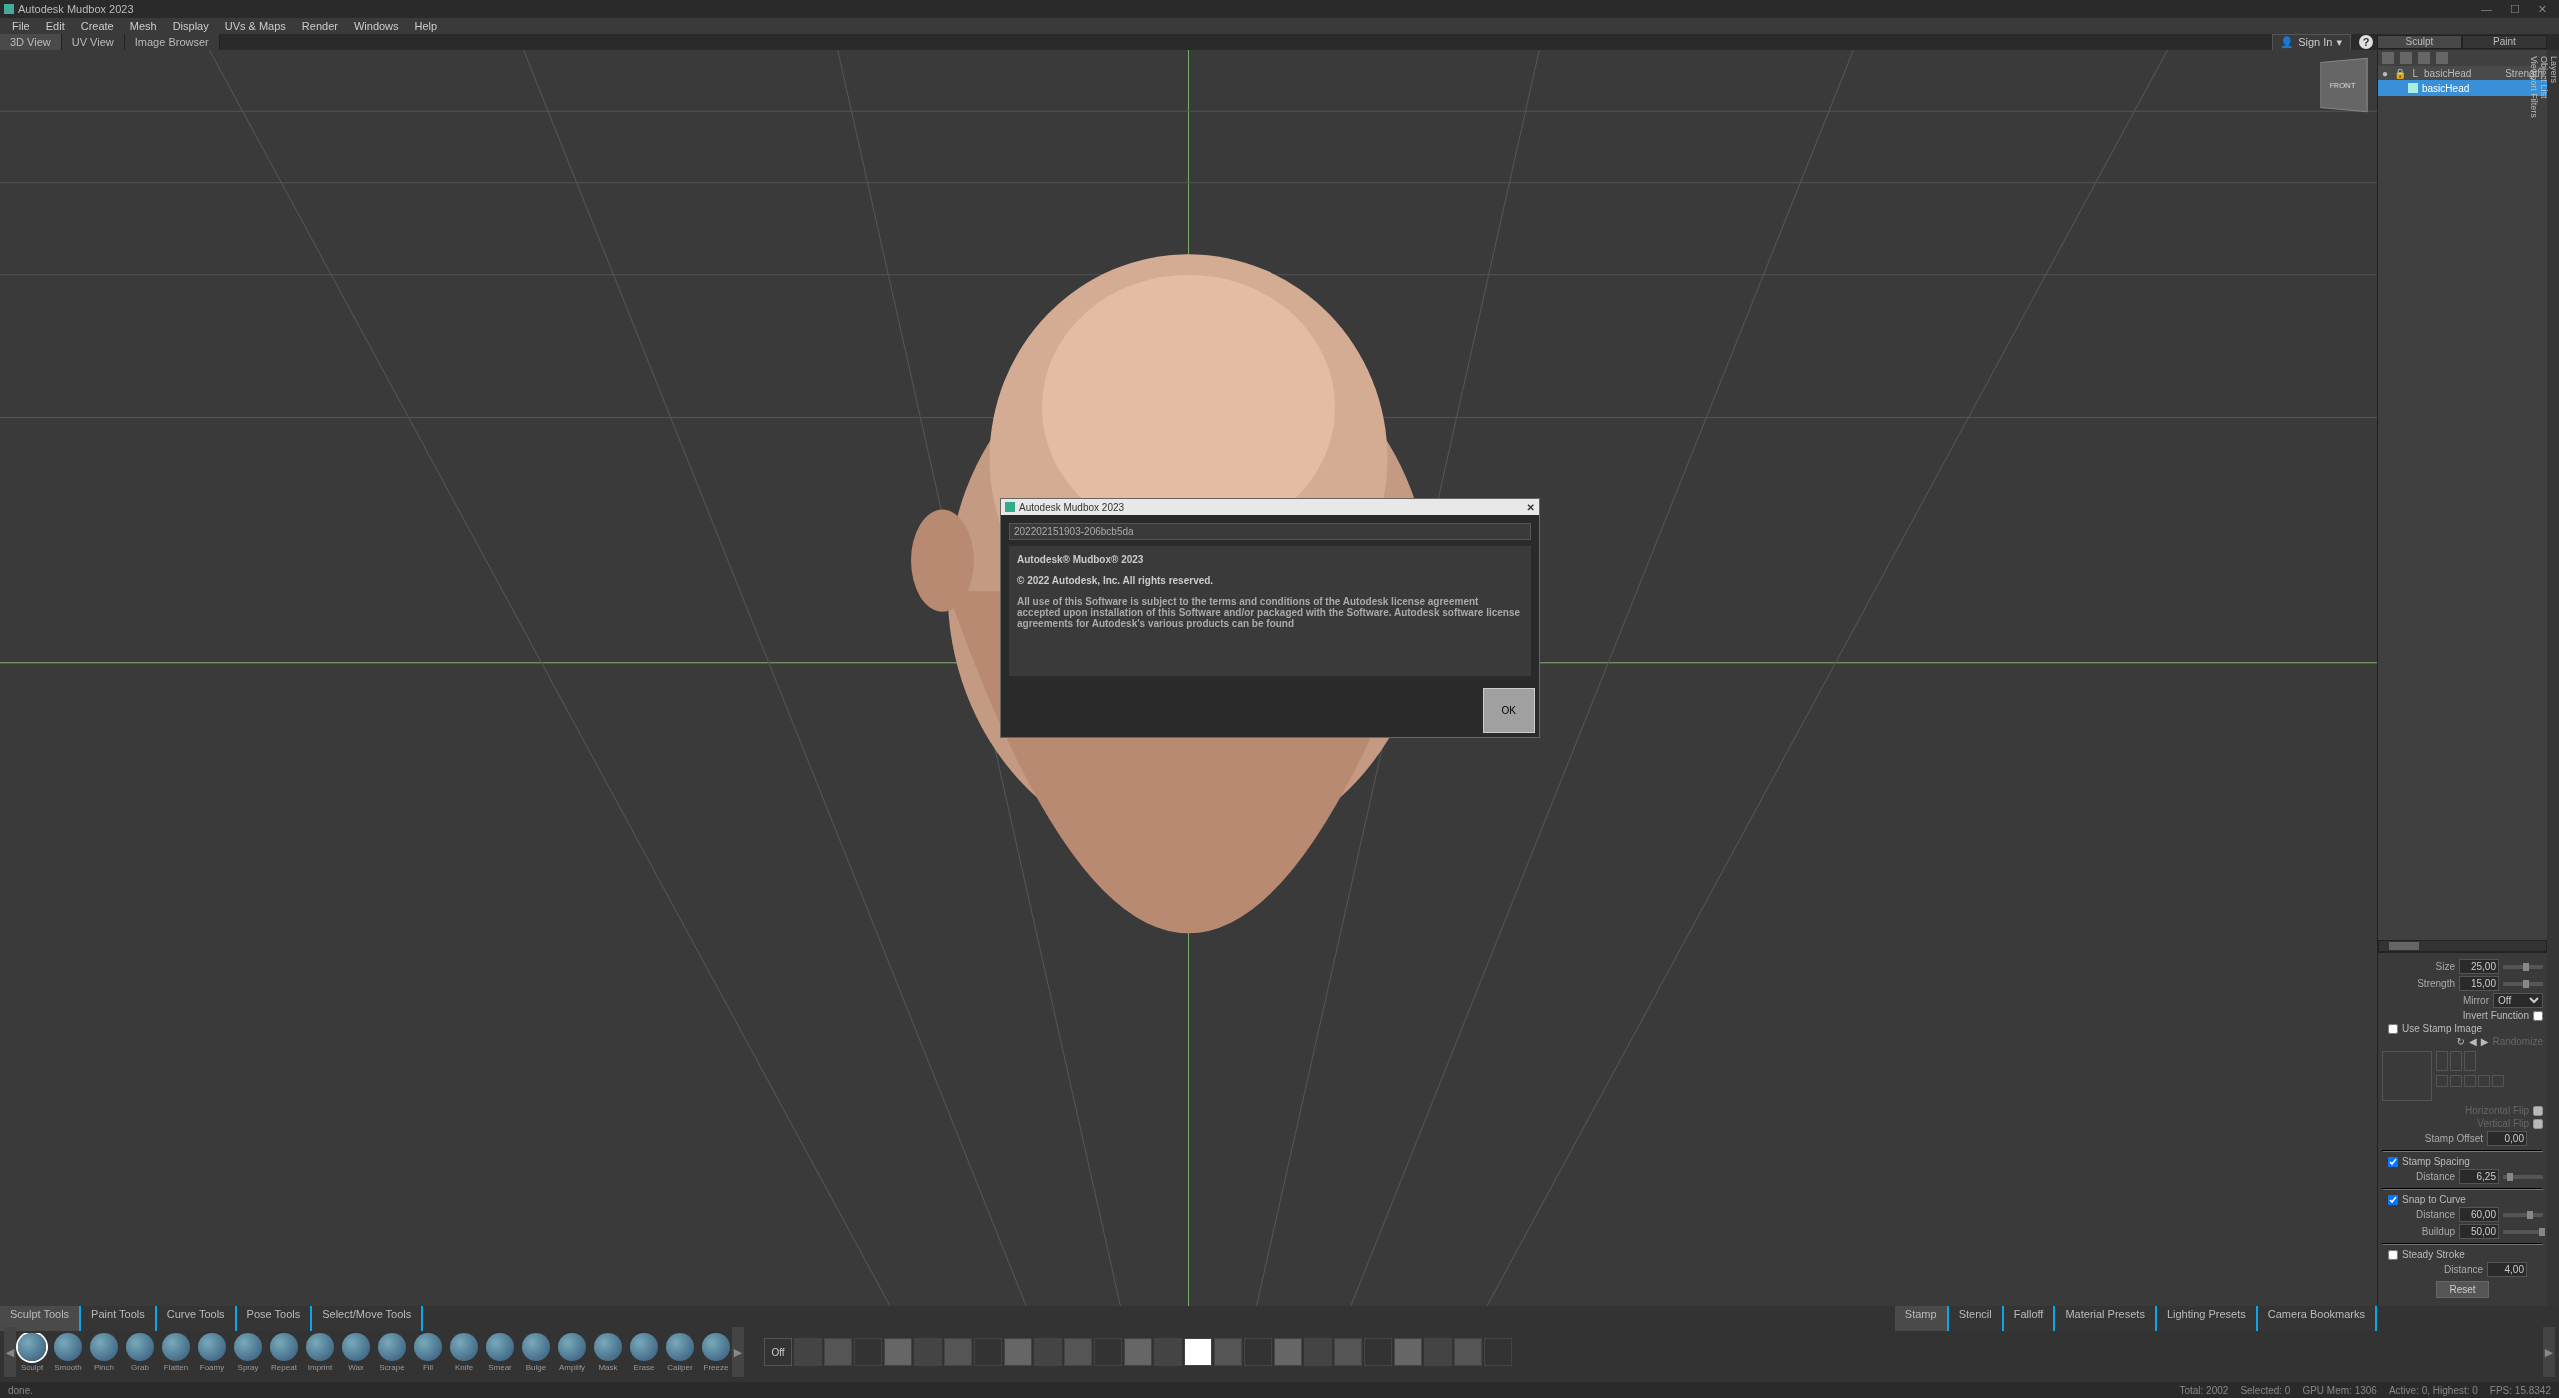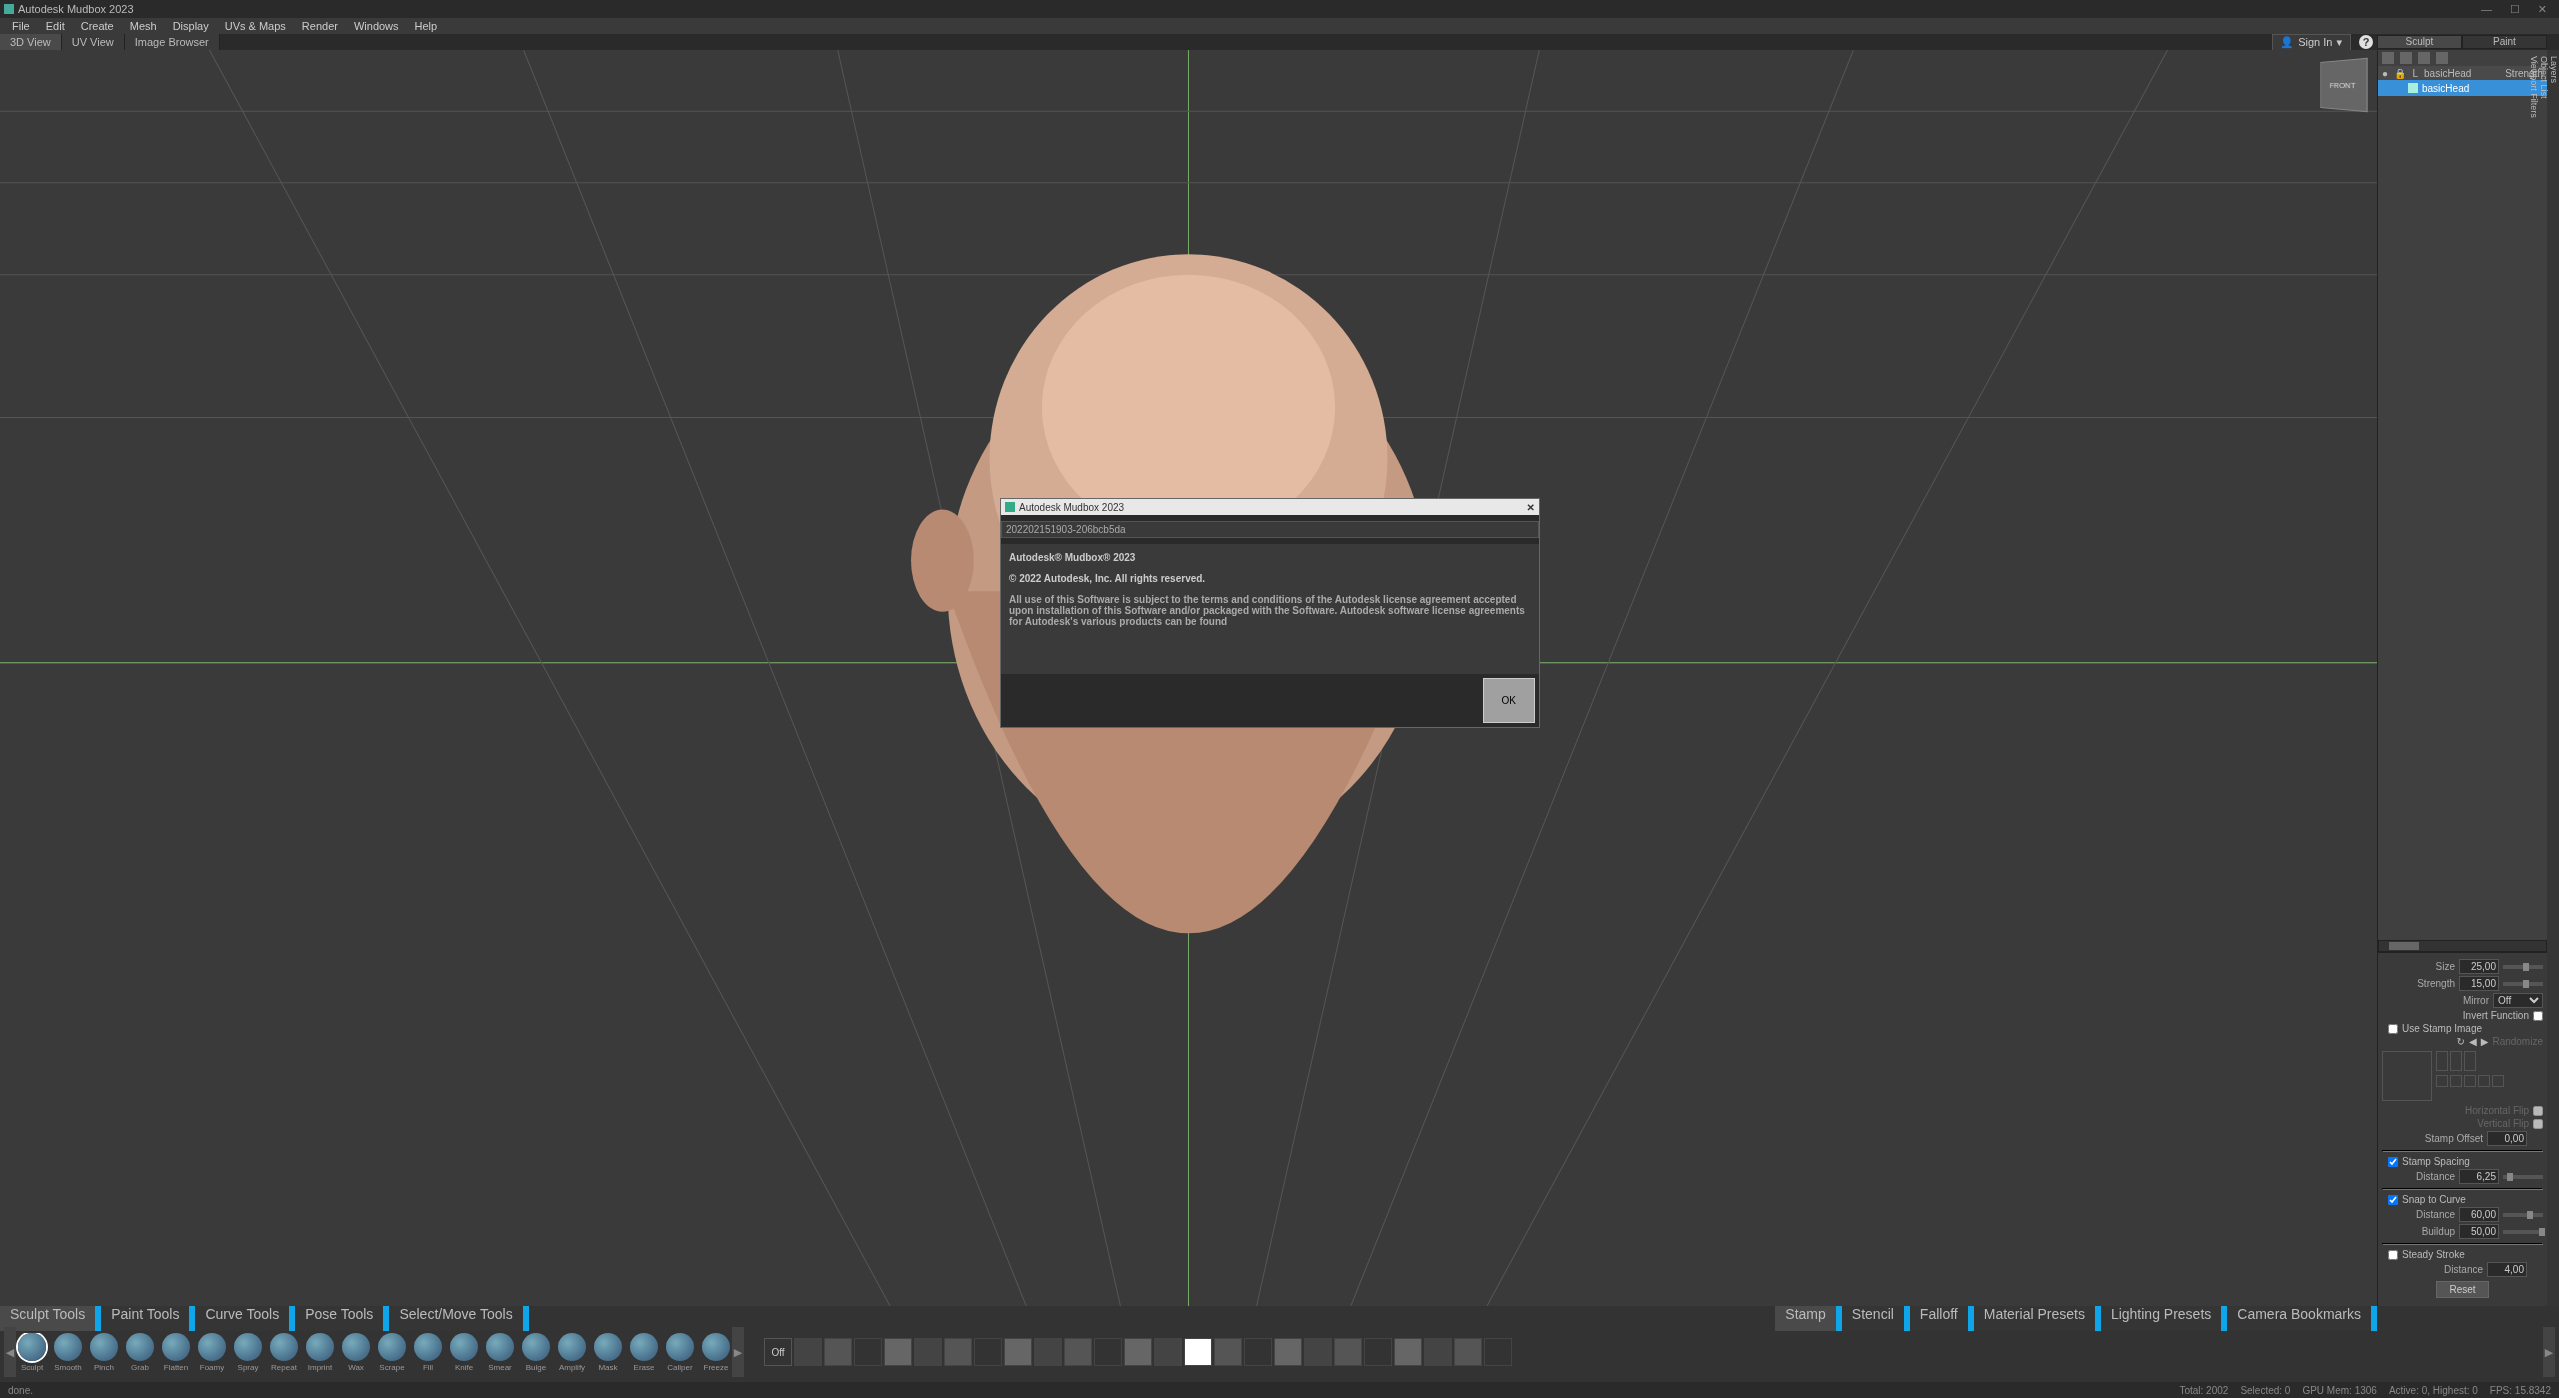--- a/index.html
+++ b/index.html
@@ -60,34 +60,34 @@
 
 
 .viewcube { position: absolute; top: 10px; right: 10px; width: 50px; height: 50px; background: #666; transform: perspective(100px) rotateY(-20deg); border: 1px solid #888; display: flex; align-items: center; justify-content: center; font-size: 8px; color: #ddd; }
 
 
 .dialog { position: absolute; top: 498px; left: 1000px; width: 540px; background: #2a2a2a; border: 1px solid #666; z-index: 100; }
 .dialog-title { height: 16px; background: #e8e8e8; color: #333; display: flex; align-items: center; padding: 0 4px; justify-content: space-between; font-size: 10px; }
 .dialog-title .dleft { display: flex; align-items: center; gap: 4px; }
 .dialog-title .dicon { width: 10px; height: 10px; background: #3a8; }
 .dialog-title .dclose { cursor: pointer; font-weight: bold; }
-.dialog-body { padding: 0; margin-top: 6px; }
+.dialog-body { padding: 8px; }
 .dialog-ver { background: #3a3a3a; border: 1px solid #555; padding: 2px 4px; font-size: 10px; color: #aaa; }
 .dialog-logo { background: #fff; padding: 12px; margin-top: 6px; }
 .dialog-logo .l1 { font-weight: bold; font-size: 13px; color: #000; letter-spacing: 2px; }
 .dialog-logo .l2 { font-size: 11px; color: #000; }
 .dialog-scroll { background: #3a3a3a; margin-top: 6px; height: 130px; overflow-y: auto; padding: 8px; font-size: 10px; color: #aaa; }
 .dialog-scroll p { margin-bottom: 10px; }
 .dialog-scroll .head { font-weight: bold; color: #ccc; }
 .dialog-btn-row { display: flex; justify-content: flex-end; padding: 4px; }
 .dialog-btn-row button { background: #a0a0a0; border: 1px solid #ccc; padding: 16px 18px; font-size: 10px; }
 
 
 .tool-tabs-row { height: 16px; background: #333; display: flex; align-items: center; }
-.tool-tabs-row .ttab { padding: 17px 10px; background: #353535; border-right: 6px solid #0ea5e9; font-size: 14px; color: #bbb; cursor: pointer; height: 100%; display: flex; align-items: center; }
+.tool-tabs-row .ttab { padding: 17px 10px; background: #353535; border-right: 2px solid #0ea5e9; font-size: 11px; color: #bbb; cursor: pointer; height: 100%; display: flex; align-items: center; }
 .tool-tabs-row .ttab.active { background: #4a4a4a; }
 .tool-tabs-row .tspacer { flex: 1; }
 
 
 .tool-icons-row { height: 60px; background: #333; display: flex; align-items: center; padding: 0 4px; }
 .tool-scroll-btn { width: 12px; height: 50px; background: #444; display: flex; align-items: center; justify-content: center; color: #888; cursor: pointer; }
 .tool-icons { display: flex; gap: 4px; overflow: hidden; }
 .tool-icon { width: 32px; display: flex; flex-direction: column; align-items: center; cursor: pointer; }
 .tool-icon .ticon { width: 28px; height: 28px; border-radius: 50%; background: radial-gradient(circle at 35% 35%, #7ab, #357); margin-bottom: 2px; }
 .tool-icon.active .ticon { box-shadow: 0 0 0 2px #fff; }

